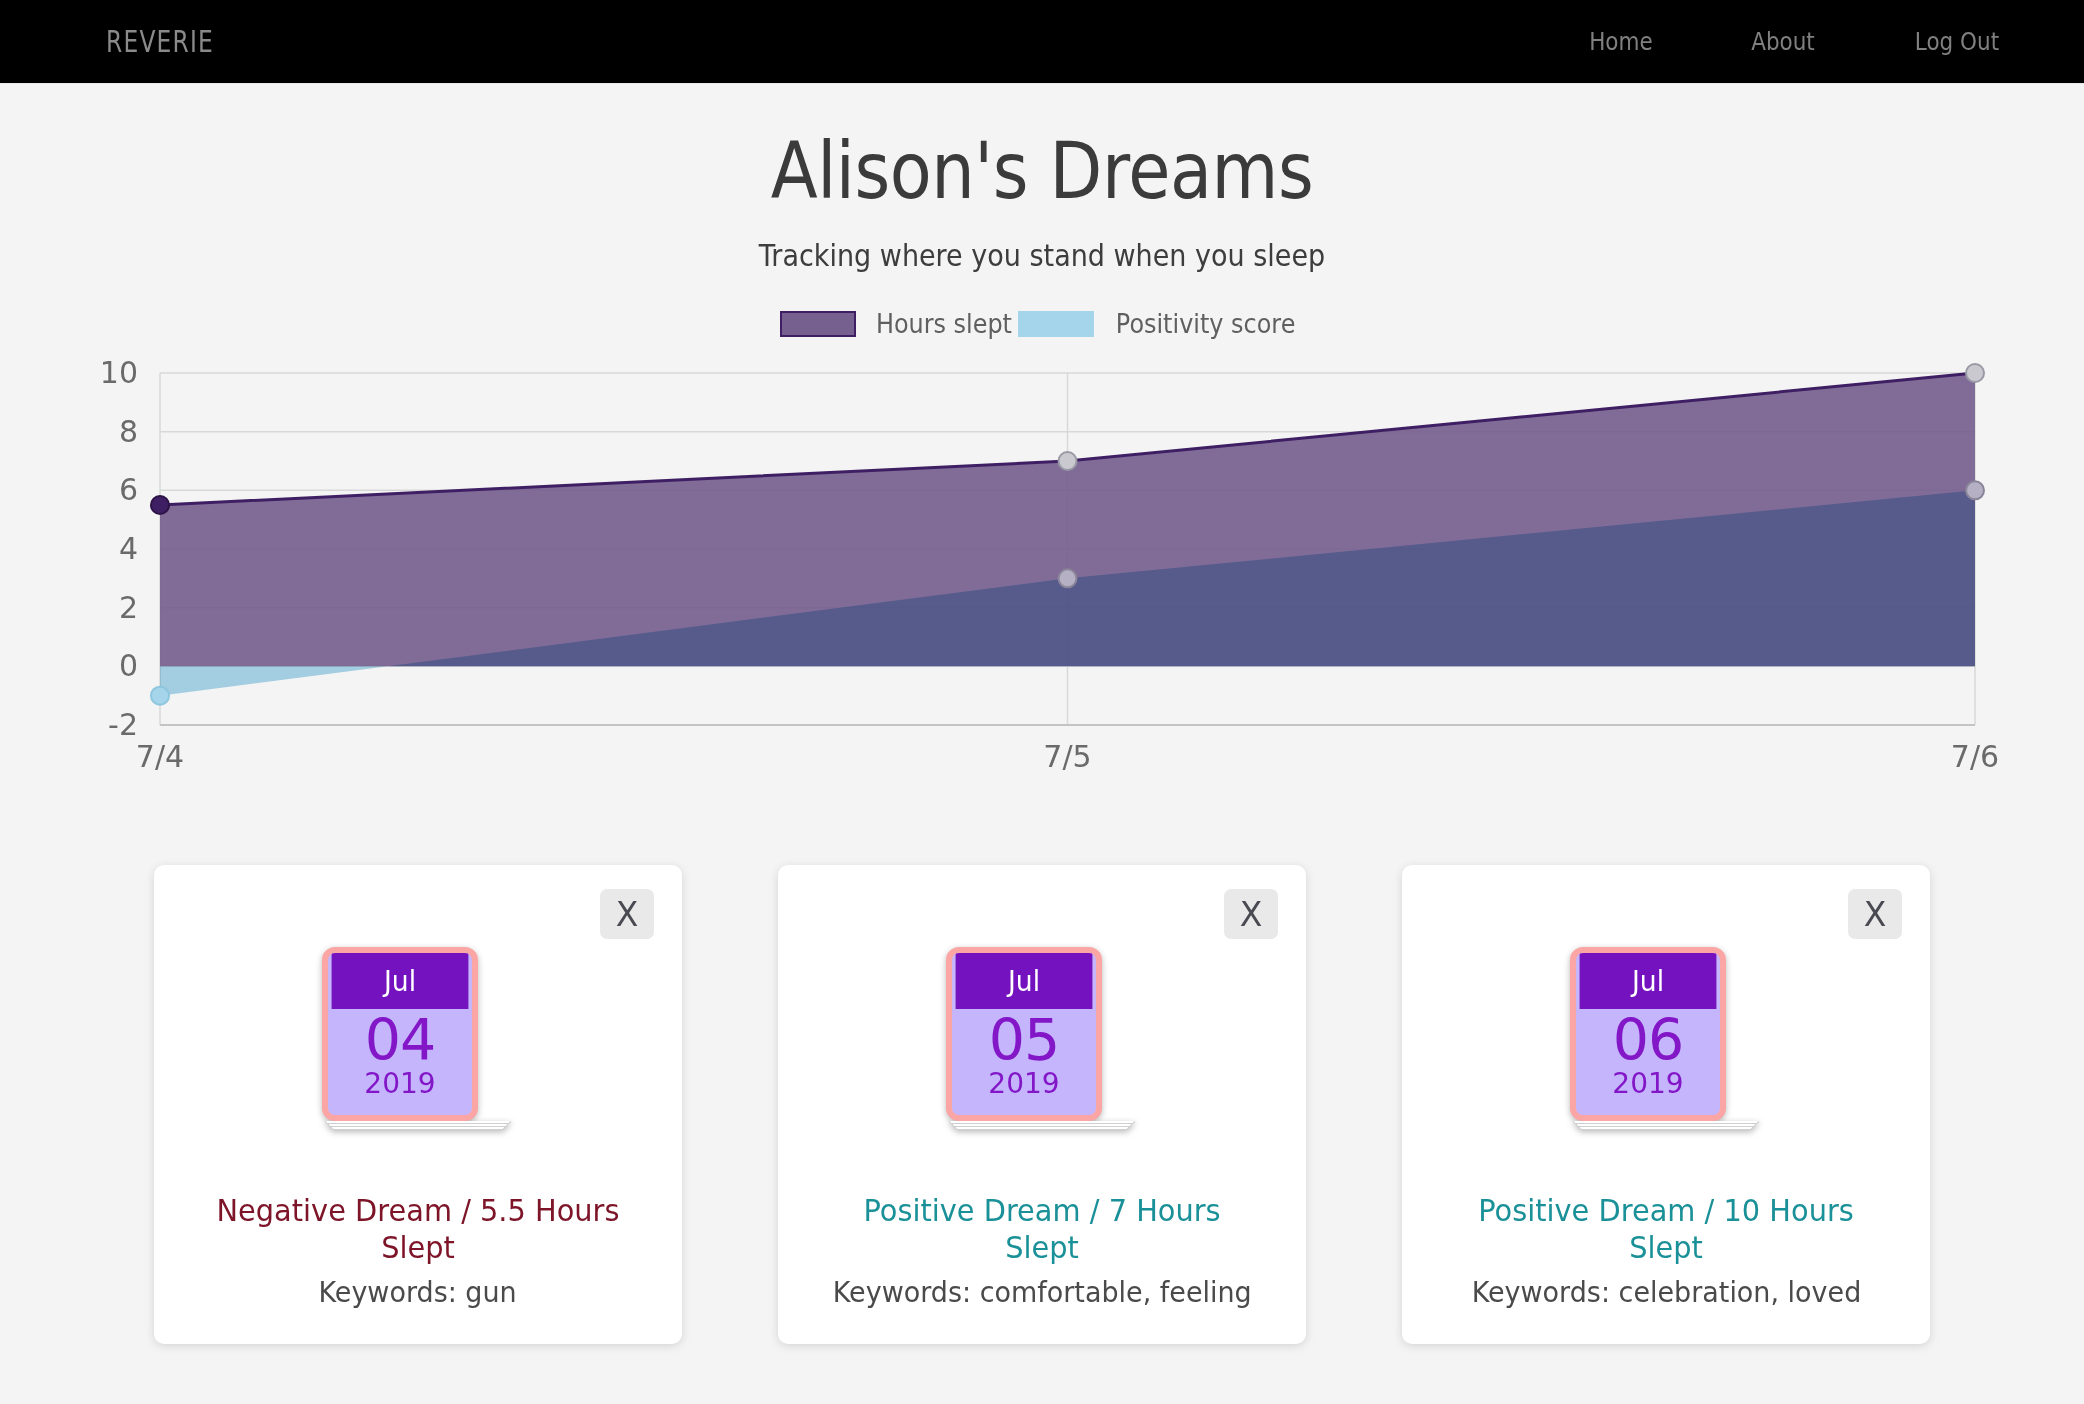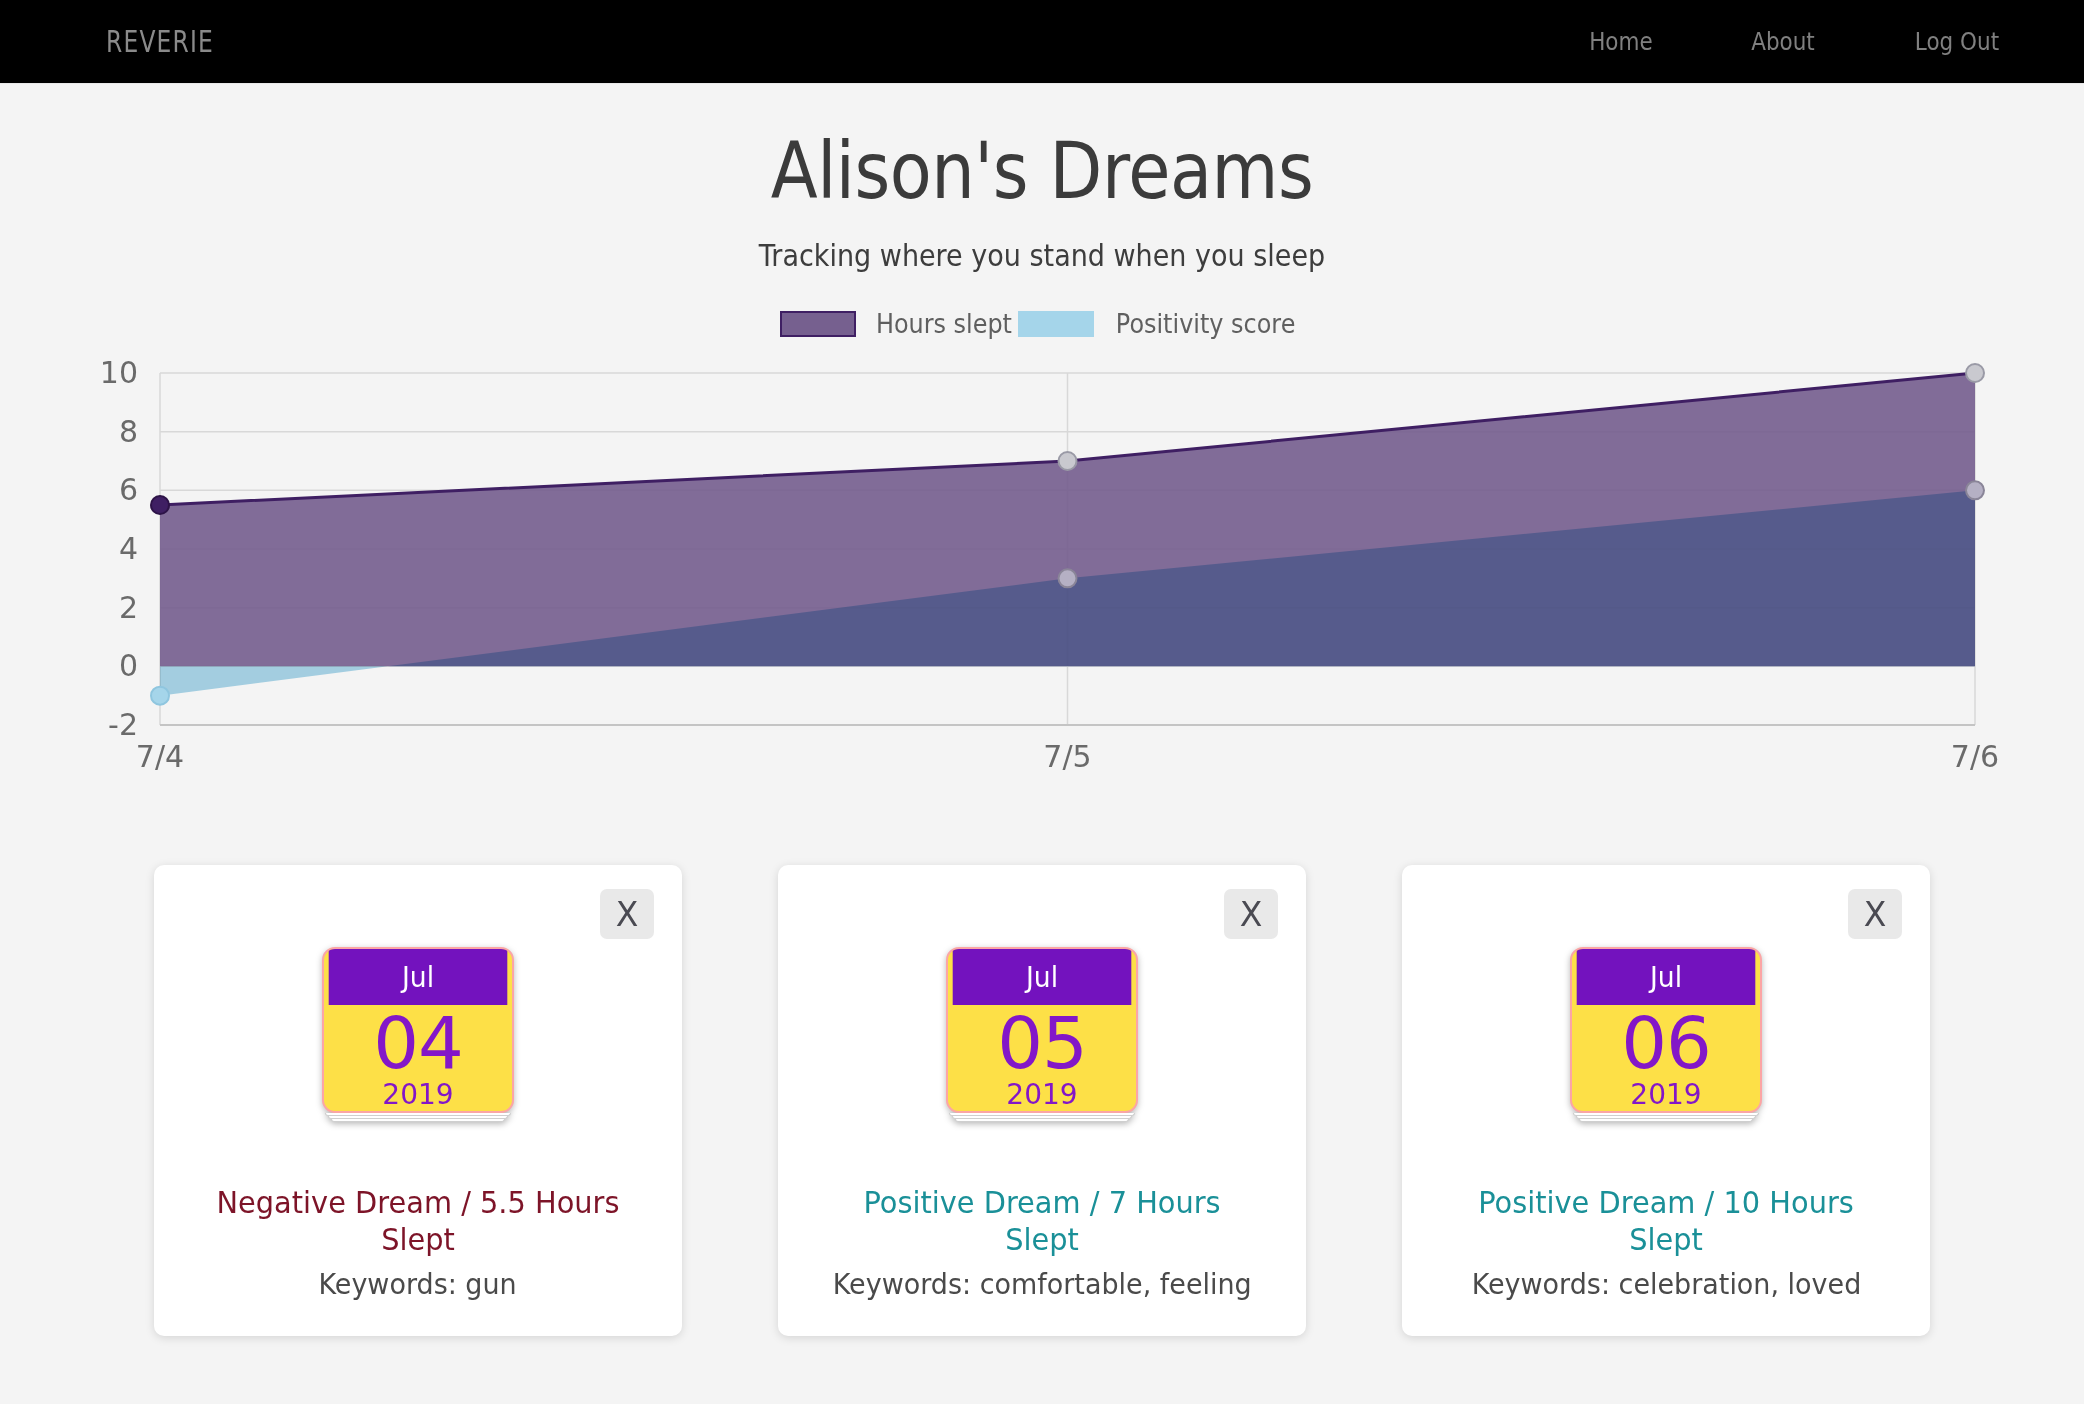--- a/index.html
+++ b/index.html
@@ -116,44 +116,44 @@
   }
 
   
   .cal {
     margin-top: 56px;
     width: 192px;
     position: relative;
     filter: drop-shadow(0 2px 3px rgba(0,0,0,0.28));
   }
   .cal-sheet {
-    width: 192px;
-    background: #fde047;
+    width: 156px;
+    background: #c4b5fd;
     border-radius: 13px;
     overflow: hidden;
     position: relative;
     z-index: 3;
-    border: 2px solid #fca5a5;
+    border: 6px solid #fca5a5;
   }
   .cal-head {
     background: #7312be;
     height: 56px;
     display: flex; align-items: center; justify-content: center;
     color: #ffffff;
     font-size: 28px;
     transform: scaleX(0.95);
   }
   .cal-body {
     height: 106px;
     display: flex; flex-direction: column;
     align-items: center; justify-content: flex-start;
     padding-top: 2px;
   }
   .cal-day {
-    font-size: 72px;
+    font-size: 57px;
     color: #8317c8;
     font-weight: 400;
     line-height: 1.02;
     letter-spacing: -1px;
   }
   .cal-year {
     font-size: 28px;
     color: #8317c8;
     margin-top: -2px;
   }

